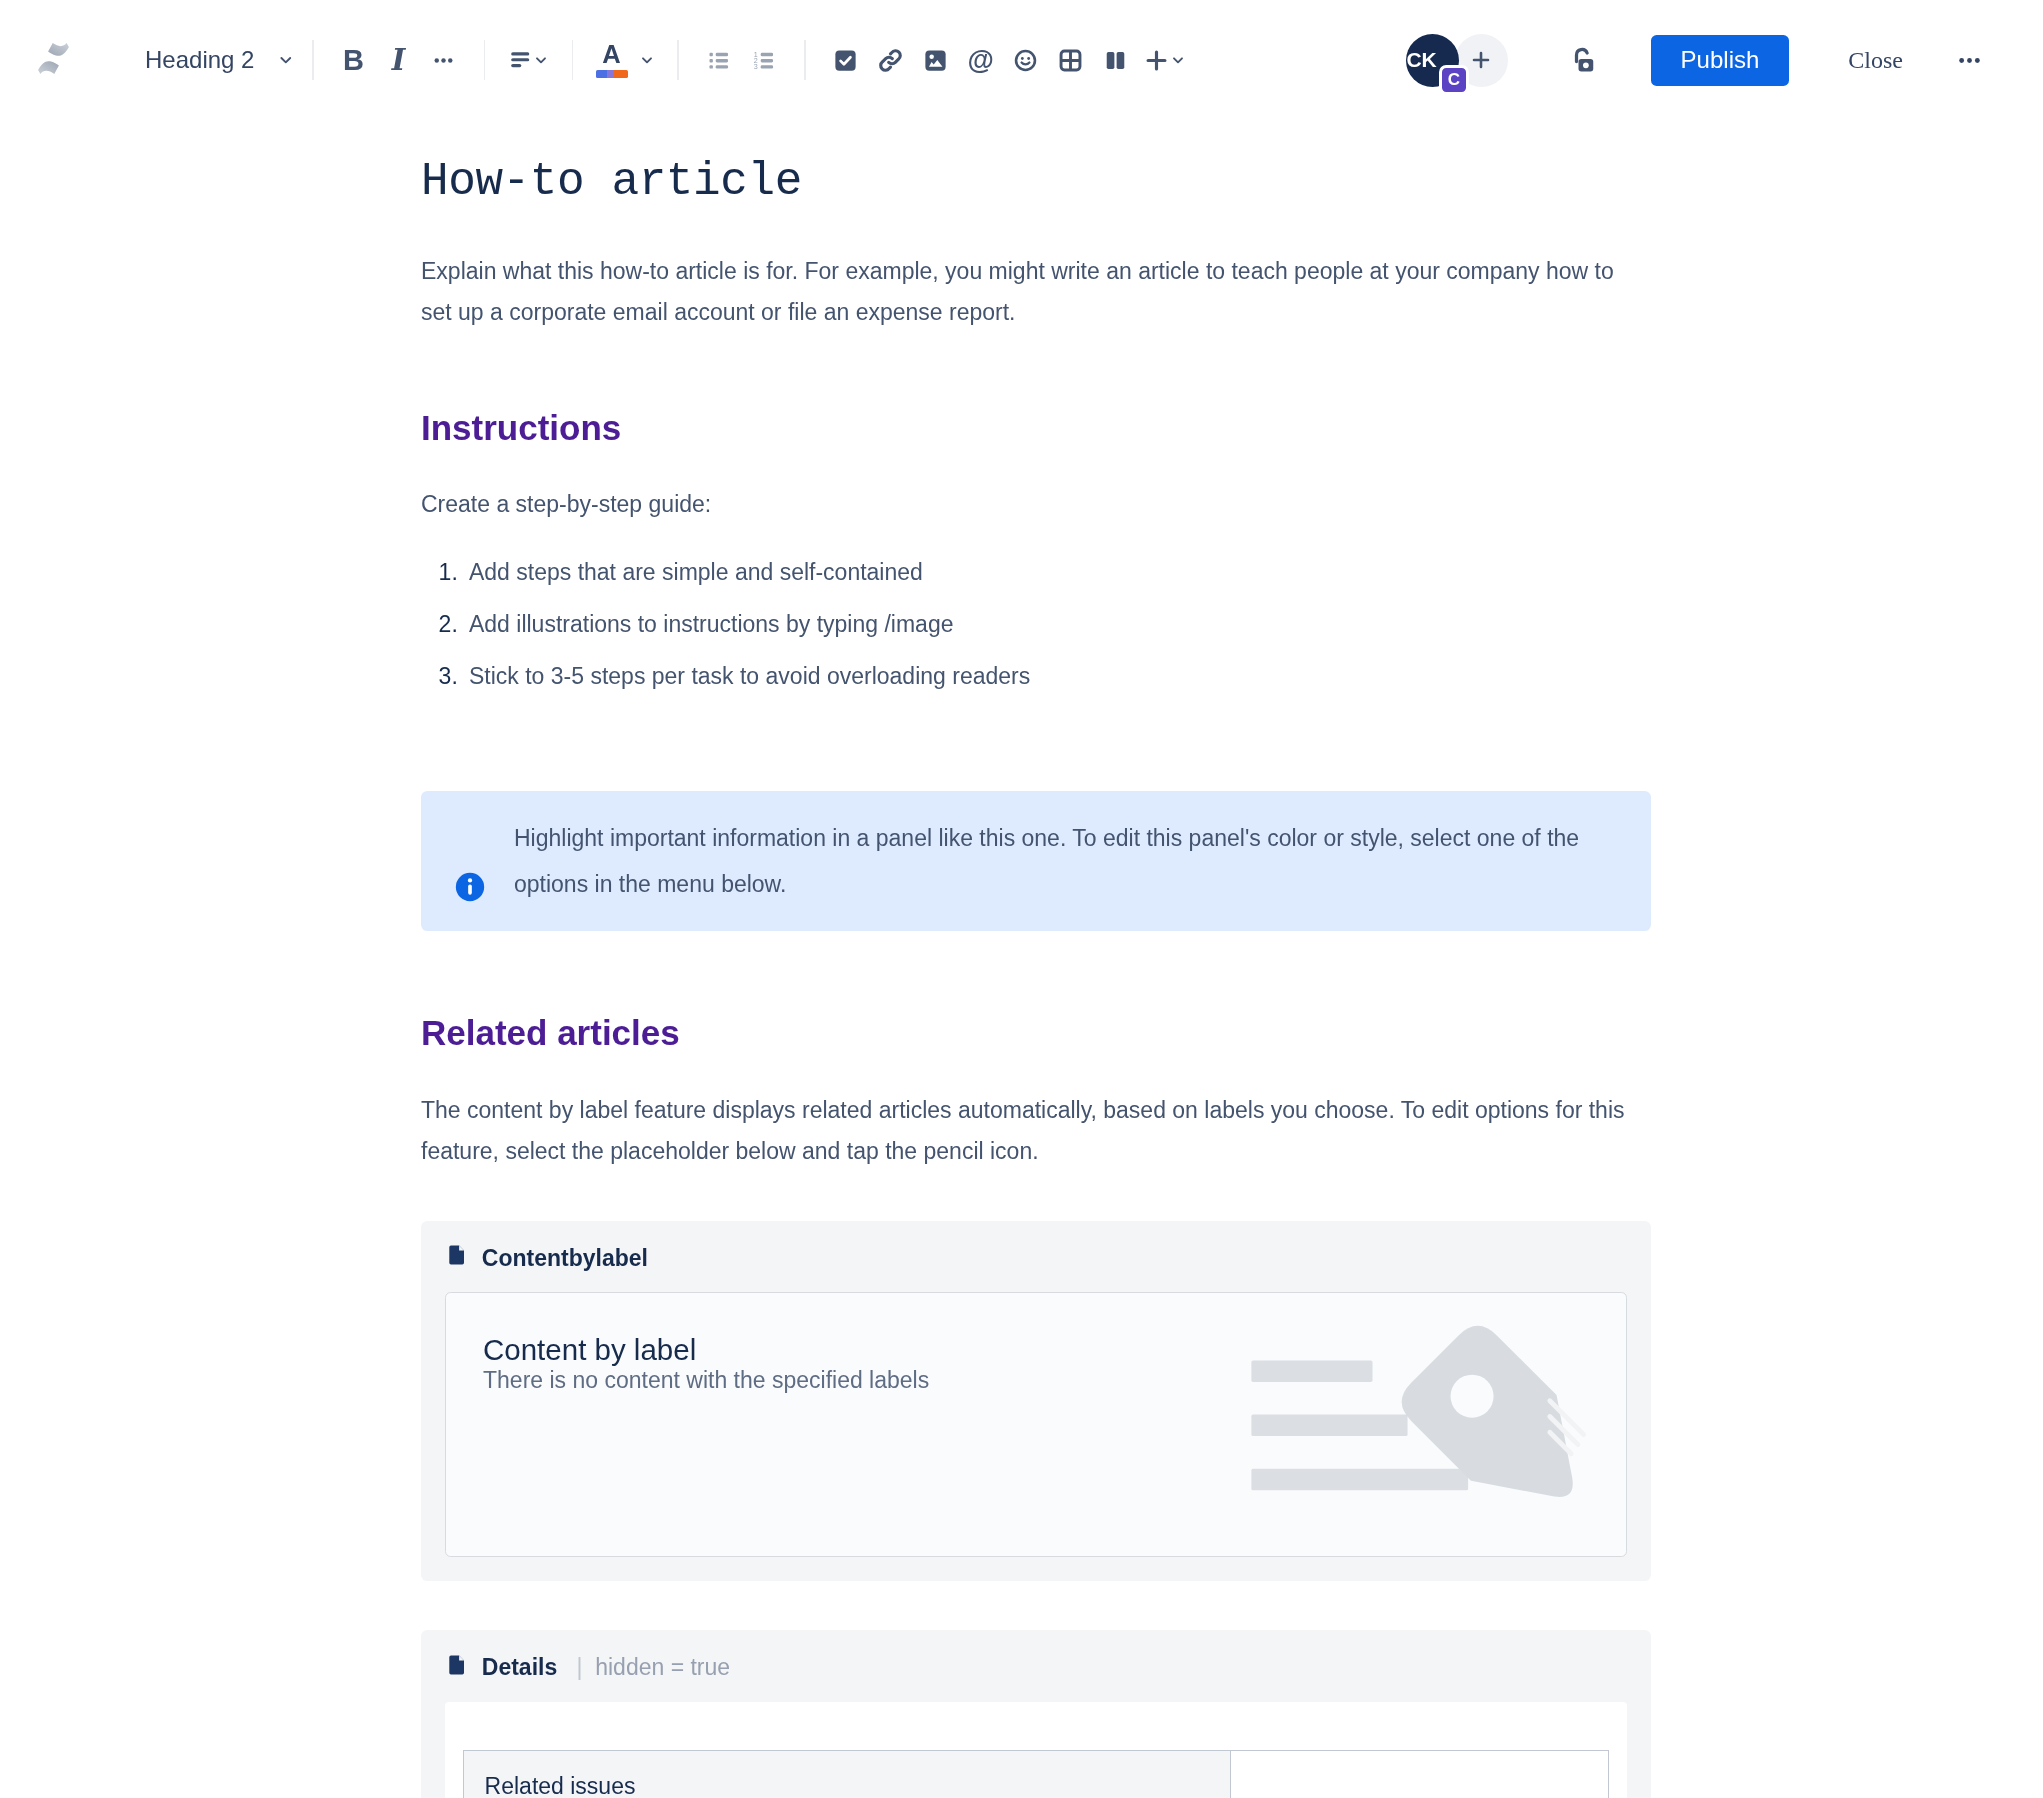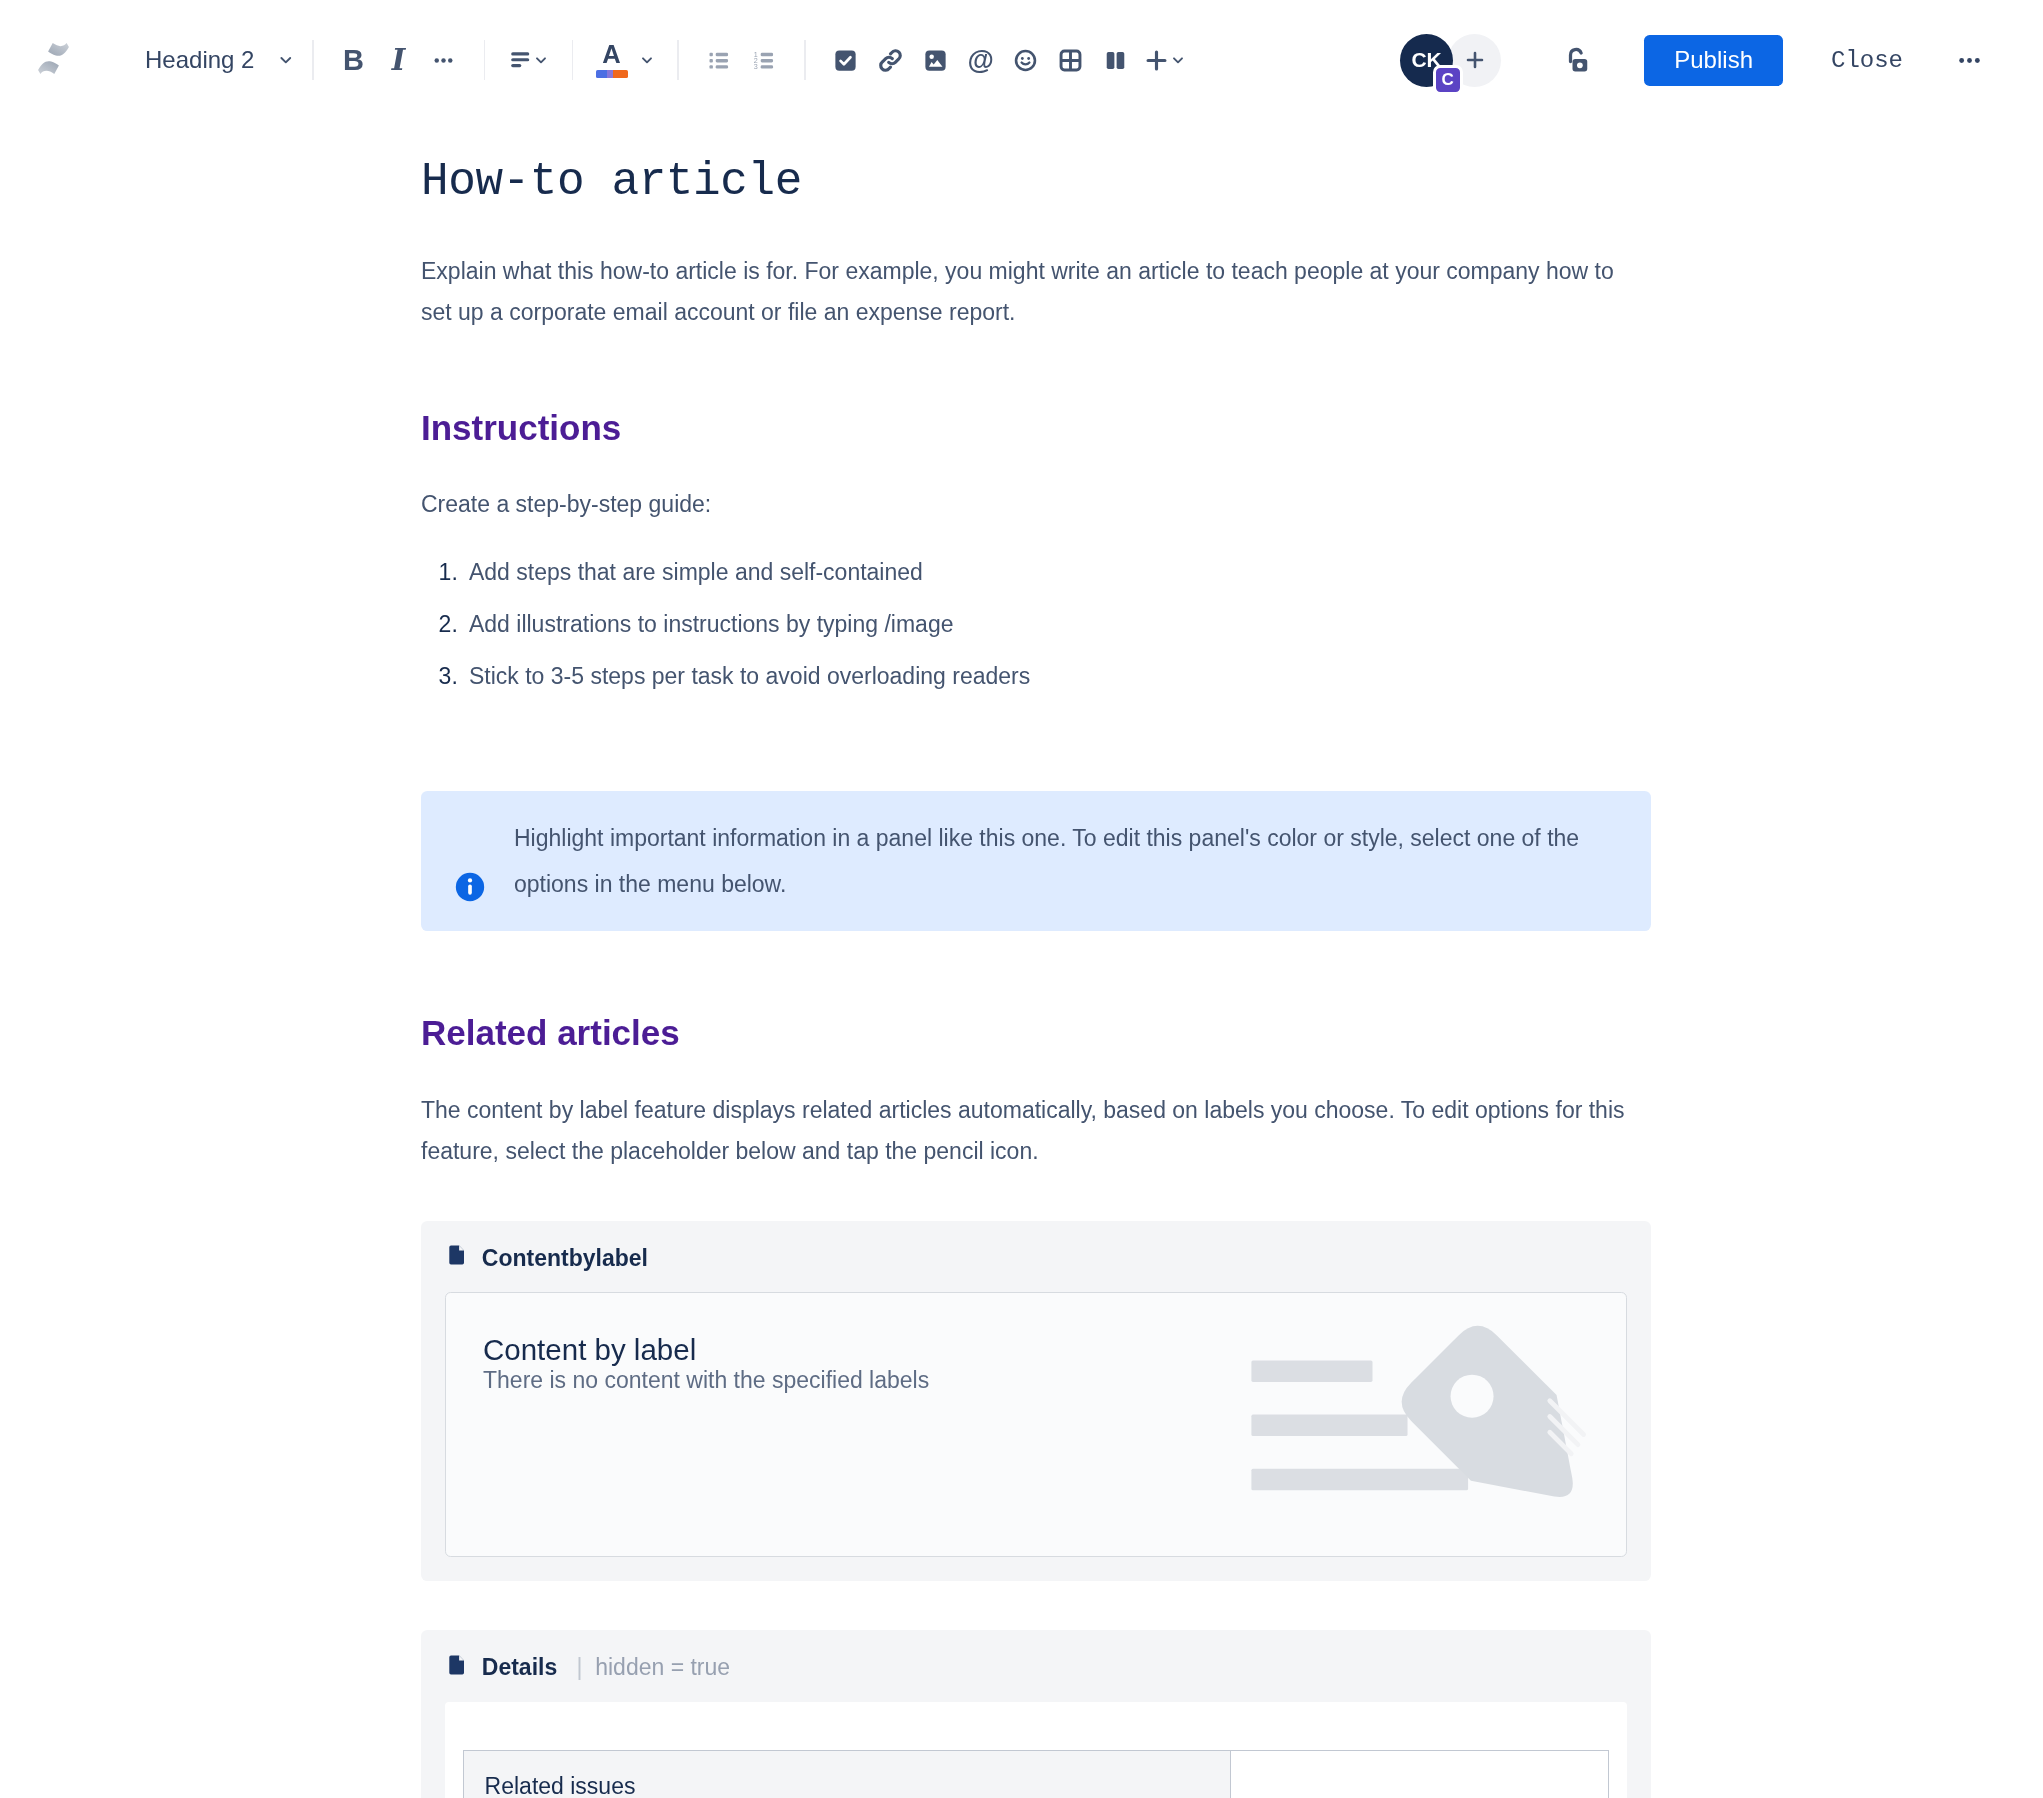--- a/index.html
+++ b/index.html
@@ -20,30 +20,30 @@
   .mention-glyph{font-size:27px;font-weight:600;color:#44546F;}
   .colorA{display:flex;flex-direction:column;align-items:center;line-height:1;}
   .colorA .a{font-size:25.5px;font-weight:700;color:#344563;}
   .colorA .bar{width:32px;height:7.2px;margin-top:2.4px;border-radius:1.6px;
       background:linear-gradient(90deg,#4C6FE3 0 34%,#8777D9 34% 52%,#F0681C 52% 100%);}
   .disabled-ic{color:#9AA3B2;}
   .tb-spacer{flex:1;}
 
   .avatar-stack{display:flex;align-items:center;}
   .avatar{position:relative;width:53px;height:53px;border-radius:50%;background:#152A4E;
-          display:flex;align-items:center;justify-content:center;color:#fff;font-size:21px;font-weight:700;z-index:2;cursor:pointer;}
+          display:flex;align-items:center;color:#fff;font-size:21px;font-weight:700;z-index:2;cursor:pointer;}
   .avatar-badge{position:absolute;right:-9.6px;bottom:-8px;width:30px;height:30px;border-radius:7.2px;
           background:#5B43C4;border:3.2px solid #fff;display:flex;align-items:center;justify-content:center;
           color:#fff;font-size:17px;font-weight:700;box-sizing:border-box;}
   .avatar-add{width:53px;height:53px;border-radius:50%;background:#F1F2F5;margin-left:-4.8px;z-index:1;
           display:flex;align-items:center;justify-content:center;color:#44546F;cursor:pointer;border:none;}
   .lock-btn{margin-left:53px;}
   .publish-btn{margin-left:45px;height:51px;padding:0 30px;border:none;border-radius:5.6px;background:#0C66E4;
           color:#fff;font-size:24px;font-weight:500;font-family:inherit;cursor:pointer;}
-  .close-btn{margin-left:42px;border:none;background:transparent;color:#344563;font-size:24px;font-family:Liberation Mono, monospace;cursor:pointer;text-align:right;}
+  .close-btn{margin-left:53px;border:none;background:transparent;color:#344563;font-size:24px;font-family:Liberation Serif, serif;cursor:pointer;text-align:right;}
   .more-actions{margin-left:38px;}
 
   
   .content{width:1230px;margin-left:421px;}
   .doc-title{font-size:46px;font-weight:500;letter-spacing:-0.4px;color:#172B4D;margin:35px 0 0;line-height:1.2;font-family:Liberation Mono, monospace;}
   .para{font-size:23px;line-height:41px;color:#44546F;margin:41px 0 0;max-width:1205px;}
   .h2{font-size:35px;font-weight:600;color:#4c1d95;margin:73px 0 0;line-height:1.25;}
   .lead{margin-top:34px;}
   .steps{list-style:none;margin:27px 0 0;padding:0 0 0 17.6px;}
   .steps li{display:flex;gap:11.2px;font-size:23px;line-height:41px;color:#44546F;margin-top:11.2px;}

